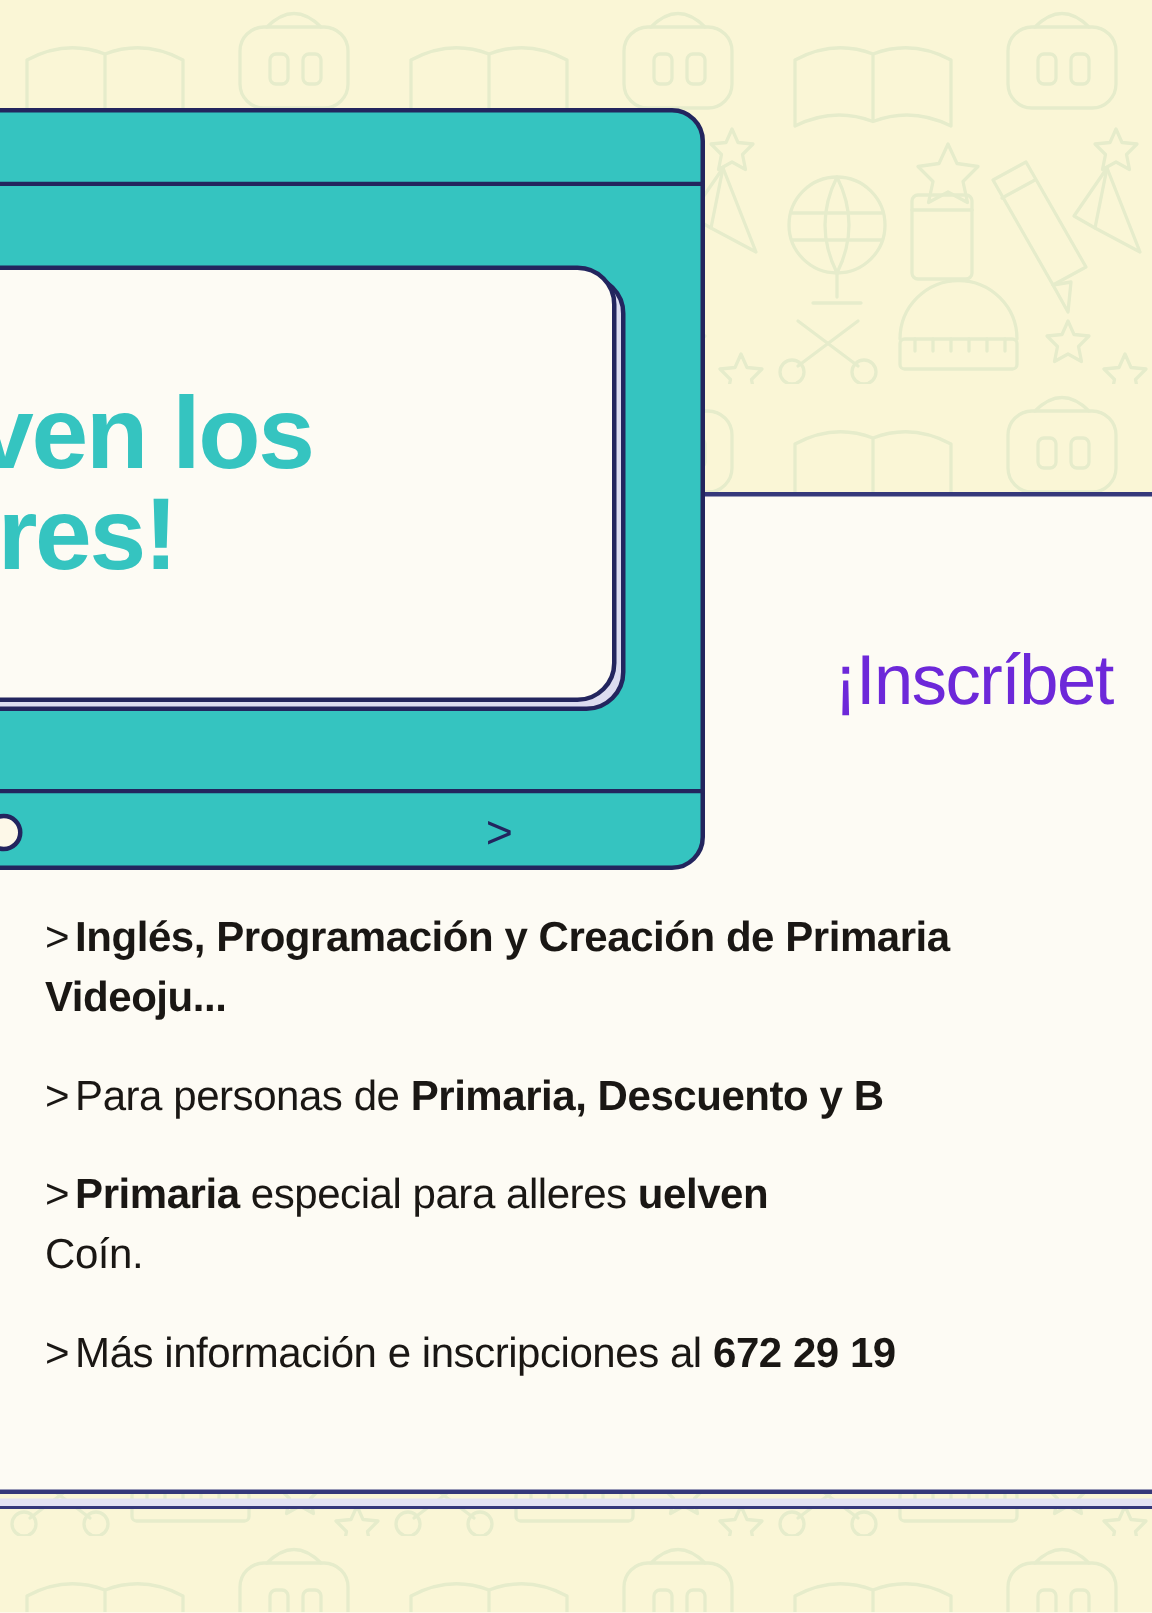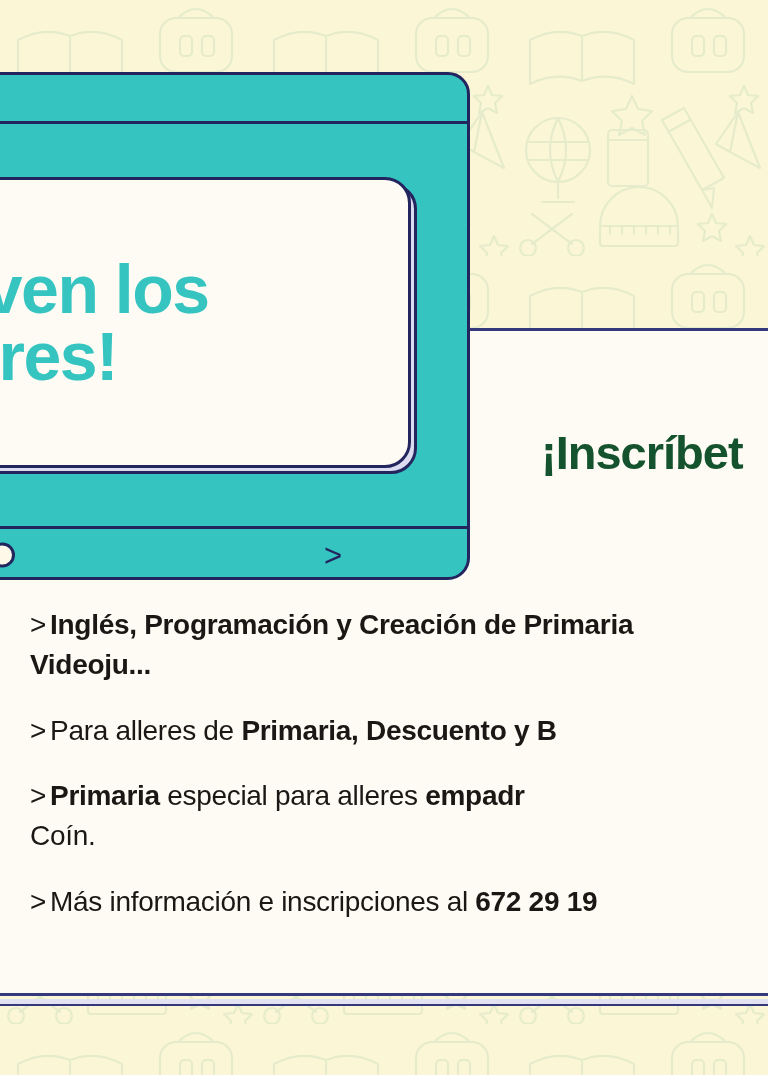--- a/index.html
+++ b/index.html
@@ -129,25 +129,25 @@
     top: 999px;
     width: 768px;
     height: 7px;
     background: #e3e2f2;
     border-bottom: 2px solid #35387a;
     z-index: 1;
   }
 
   #cta {
     position: absolute;
-    left: 541px;
+    left: 556px;
     top: 425px;
-    color: #14532d;
+    color: #6d28d9;
     font-size: 47px;
-    font-weight: 700;
+    font-weight: 400;
     letter-spacing: -1px;
     white-space: nowrap;
     z-index: 6;
   }
 
   
   #bullets {
     position: absolute;
     left: 30px;
     top: 605px;
@@ -244,25 +244,25 @@
   <div id="cta">¡Inscríbet</div>
 
   <div id="bullets">
 
     <div class="bullet">
       <span class="marker">&gt;</span><b>Inglés, Programación y Creación de Primaria</b>
       <span class="line2"><b>Videoju...</b></span>
     </div>
 
     <div class="bullet">
-      <span class="marker">&gt;</span><span>Para alleres de </span><b>Primaria, Descuento y B</b>
-    </div>
-
-    <div class="bullet">
-      <span class="marker">&gt;</span><b>Primaria</b><span> especial para alleres </span><b>empadr</b>
+      <span class="marker">&gt;</span><span>Para personas de </span><b>Primaria, Descuento y B</b>
+    </div>
+
+    <div class="bullet">
+      <span class="marker">&gt;</span><b>Primaria</b><span> especial para alleres </span><b>uelven</b>
       <span class="line2">Coín.</span>
     </div>
 
     <div class="bullet">
       <span class="marker">&gt;</span><span>Más información e inscripciones al </span><b>672 29 19</b>
     </div>
 
   </div>
 
 </div>

